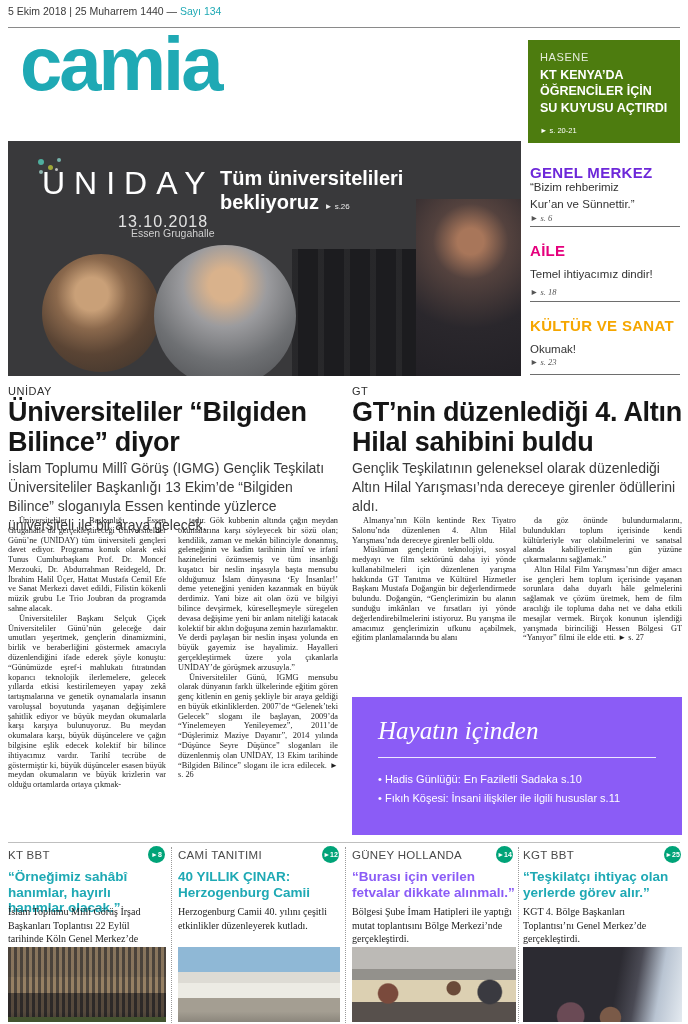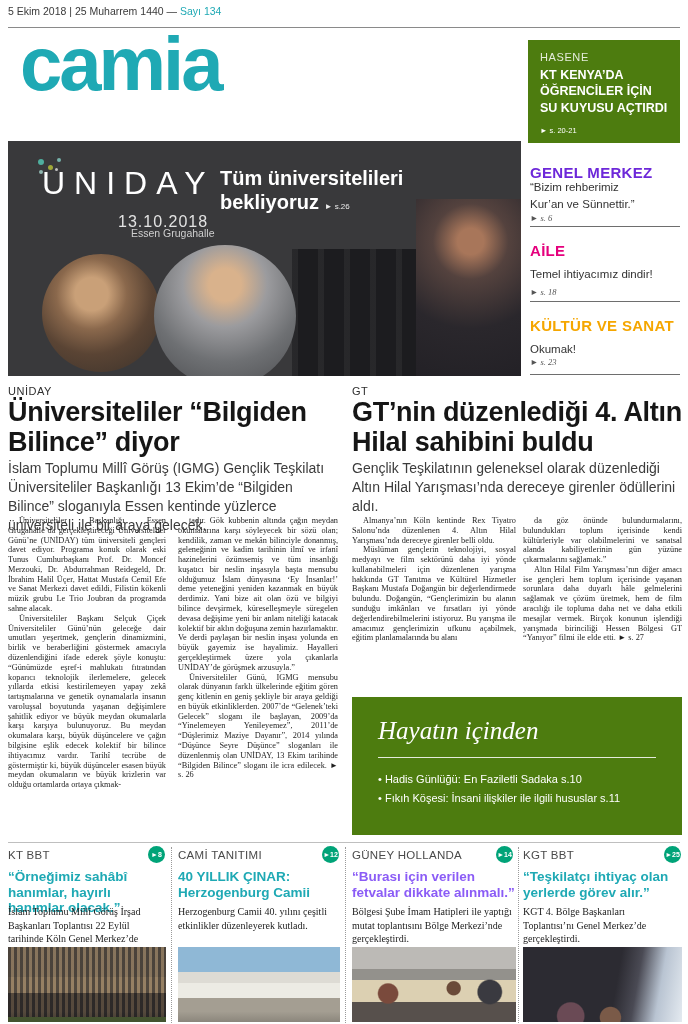--- a/index.html
+++ b/index.html
@@ -171,21 +171,21 @@
   </div>
   <div class="bodycol" style="left:352px;width:164px;height:176px;">
     <p>Almanya’nın Köln kentinde Rex Tiyatro Salonu’nda düzenlenen 4. Altın Hilal Yarışması’nda dereceye girenler belli oldu.</p>
     <p>Müslüman gençlerin teknolojiyi, sosyal medyayı ve film sektörünü daha iyi yönde kullanabilmeleri için düzenlenen yarışma hakkında GT Tanıtma ve Kültürel Hizmetler Başkanı Mustafa Doğangün bir değerlendirmede bulundu. Doğangün, “Gençlerimizin bu alanın sunduğu imkânları ve fırsatları iyi yönde değerlendirebilmelerini istiyoruz. Bu yarışma ile amacımız gençlerimizin ufkunu açabilmek, eğitim planlamalarında bu alanı</p>
   </div>
   <div class="bodycol" style="left:523px;width:159px;height:165px;">
     <p>da göz önünde bulundurmalarını, bulundukları toplum içerisinde kendi kültürleriyle var olabilmelerini ve sanatsal alanda kabiliyetlerinin gün yüzüne çıkarmalarını sağlamak.”</p>
     <p>Altın Hilal Film Yarışması’nın diğer amacı ise gençleri hem toplum içerisinde yaşanan sorunlara daha duyarlı hâle gelmelerini sağlamak ve çözüm üretmek, hem de film aracılığı ile topluma daha net ve daha etkili mesajlar vermek. Birçok konunun işlendiği yarışmada birinciliği Hessen Bölgesi GT “Yanıyor” filmi ile elde etti. ► s. 27</p>
   </div>
 
-  <div class="hayat" style="background: #4d7c0f;">
+  <div class="hayat" style="background: #8b5cf6;">
     <div class="hayat-title">Hayatın içinden</div>
     <div class="hayat-rule"></div>
     <div class="hayat-list">
       <div class="hayat-item">Hadis Günlüğü: En Faziletli Sadaka s.10</div>
       <div class="hayat-item">Fıkıh Köşesi: İnsani ilişkiler ile ilgili hususlar s.11</div>
     </div>
   </div>
 
   <div class="rule-h" style="top:842px;border-top-color:#bfbfbf;"></div>
 

